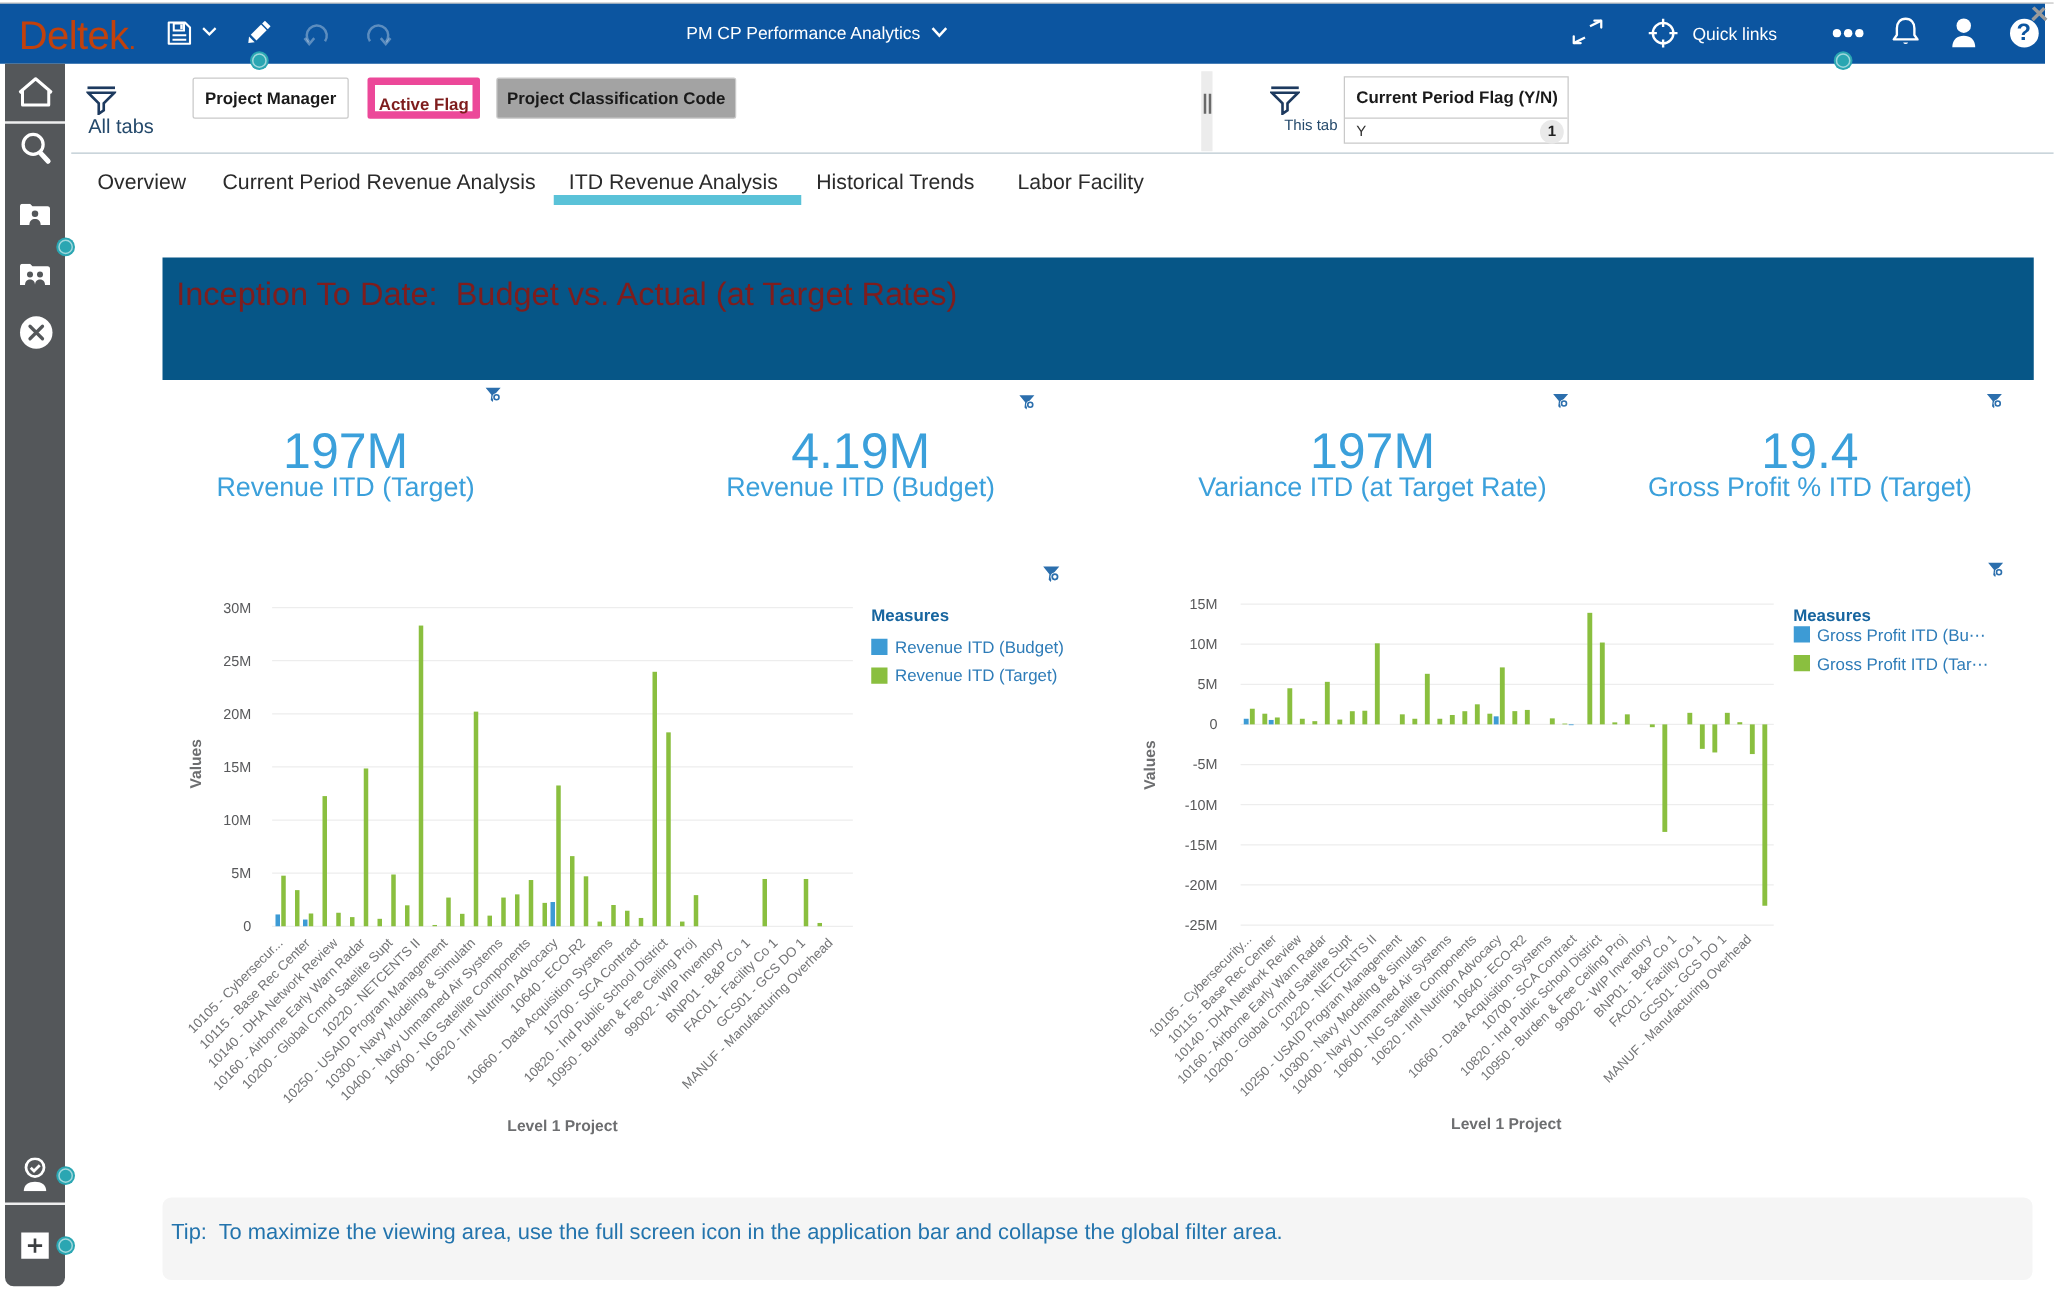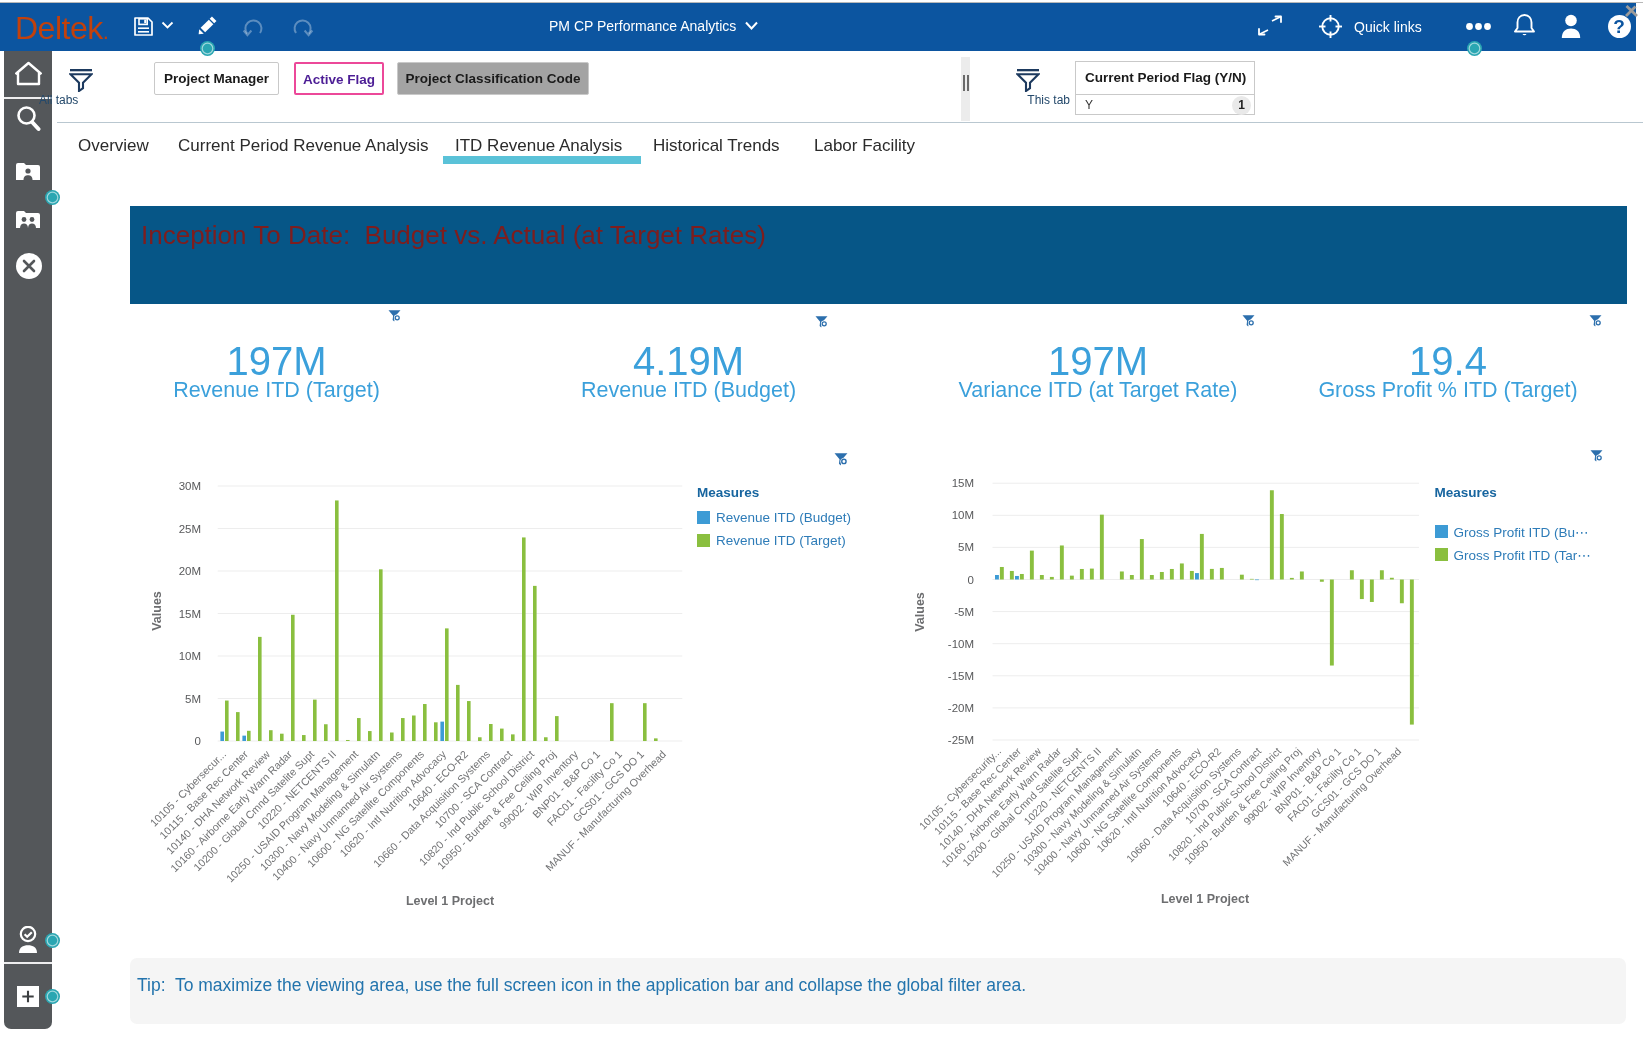--- a/index.html
+++ b/index.html
@@ -129,23 +129,23 @@
 <path d="M11 4.8 L11 16.2 M5.3 10.5 L16.7 10.5" stroke="#3c3f41" stroke-width="2.1"></path>
     </svg>
 <svg style="position:absolute;left:43.5px;top:987.5px" width="17.0" height="17.0" viewBox="0 0 17.0 17.0">
       <circle cx="8.5" cy="8.5" r="7.5" fill="#2aa6b2"></circle>
       <circle cx="8.5" cy="8.5" r="5.3" fill="none" stroke="rgba(255,255,255,0.55)" stroke-width="1.2"></circle>
     </svg>
 <svg style="position:absolute;left:69px;top:69px" width="24" height="23" viewBox="0 0 24 23">
       <rect x="1" y="0" width="22" height="2.3" fill="#1d3a5f"></rect>
       <path d="M1.5 5.2 L22.5 5.2 L14 13.7 L14 19.2 L10 22 L10 13.7 Z" fill="none" stroke="#1d3a5f" stroke-width="2.1" stroke-linejoin="miter"></path>
     </svg>
-<div class="abs" style="left:39px;top:93px;width:84px;text-align:left;color:#24496b;font-size:12px">All tabs</div>
+<div class="abs" style="left:39px;top:93px;width:84px;text-align:right;color:#24496b;font-size:16px">All tabs</div>
 <div class="abs" style="left:154px;top:62px;width:125px;height:33px;border:1px solid #c9c9c9;border-radius:2px;background:#fff;color:#1a1a1a;font-size:13.5px;font-weight:bold;text-align:center;line-height:31px;white-space:nowrap">Project Manager</div>
-<div class="abs" style="left:294px;top:62px;width:90px;height:33px;border:2px solid #ec4899;border-radius:2px;background:#fff;color:#4c1d95;font-size:13.5px;font-weight:bold;text-align:center;line-height:31px;white-space:nowrap">Active Flag</div>
+<div class="abs" style="left:294px;top:62px;width:90px;height:33px;border:6px solid #ec4899;border-radius:2px;background:#fff;color:#7f1d1d;font-size:13.5px;font-weight:bold;text-align:center;line-height:31px;white-space:nowrap">Active Flag</div>
 <div class="abs" style="left:397px;top:62px;width:192px;height:33px;border:1px solid #c9c9c9;border-radius:2px;background:#a3a3a3;color:#1a1a1a;font-size:13.5px;font-weight:bold;text-align:center;line-height:31px;white-space:nowrap">Project Classification Code</div>
 <div class="abs" style="left:961px;top:57px;width:9px;height:64px;background:#ececec"></div>
 <div class="abs" style="left:963px;top:75px;width:2px;height:16px;background:#6a6a6a"></div>
 <div class="abs" style="left:967px;top:75px;width:2px;height:16px;background:#6a6a6a"></div>
 <svg style="position:absolute;left:1016px;top:69px" width="24" height="23" viewBox="0 0 24 23">
       <rect x="1" y="0" width="22" height="2.3" fill="#1d3a5f"></rect>
       <path d="M1.5 5.2 L22.5 5.2 L14 13.7 L14 19.2 L10 22 L10 13.7 Z" fill="none" stroke="#1d3a5f" stroke-width="2.1" stroke-linejoin="miter"></path>
     </svg>
 <div class="abs" style="left:986px;top:93px;width:84px;text-align:right;color:#24496b;font-size:12px">This tab</div>
 <div class="abs" style="left:1075px;top:61px;width:180px;height:54px;border:1px solid #c9c9c9;background:#fff">
@@ -367,21 +367,21 @@
         <div style="position:absolute;left:0;top:1px;width:13px;height:13px;background:#3d9bd5"></div>
         <div style="position:absolute;left:19px;top:0;font-size:13.5px;color:#2e7cb8;white-space:nowrap">Revenue ITD (Budget)</div>
       </div>
       <div style="position:relative;margin-top:7px;height:16px">
         <div style="position:absolute;left:0;top:1px;width:13px;height:13px;background:#8abf3f"></div>
         <div style="position:absolute;left:19px;top:0;font-size:13.5px;color:#2e7cb8;white-space:nowrap">Revenue ITD (Target)</div>
       </div>
     </div>
 <div class="abs" style="left:1434.5px;top:485px;width:200px">
       <div style="font-size:13.5px;font-weight:bold;color:#17659f">Measures</div>
-      <div style="position:relative;margin-top:24px;height:16px">
+      <div style="position:relative;margin-top:0;height:16px">
         <div style="position:absolute;left:0;top:1px;width:13px;height:13px;background:#3d9bd5"></div>
         <div style="position:absolute;left:19px;top:0;font-size:13.5px;color:#2e7cb8;white-space:nowrap">Gross Profit ITD (Bu⋯</div>
       </div>
       <div style="position:relative;margin-top:7px;height:16px">
         <div style="position:absolute;left:0;top:1px;width:13px;height:13px;background:#8abf3f"></div>
         <div style="position:absolute;left:19px;top:0;font-size:13.5px;color:#2e7cb8;white-space:nowrap">Gross Profit ITD (Tar⋯</div>
       </div>
     </div>
 <div class="abs" style="left:130px;top:958px;width:1496px;height:66px;background:#f5f5f5;border-radius:7px"></div>
 <div class="abs" style="left:137px;top:975px;color:#2374ad;font-size:17.5px">Tip:&nbsp; To maximize the viewing area, use the full screen icon in the application bar and collapse the global filter area.</div>

